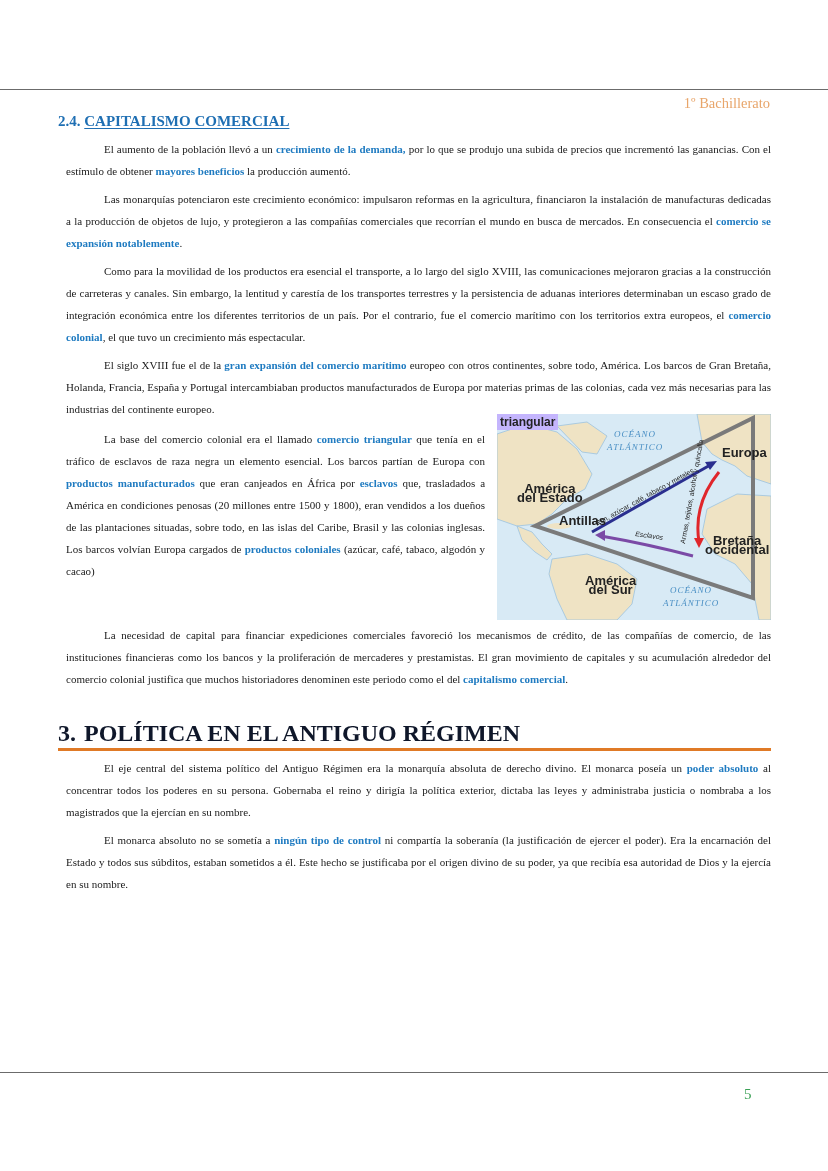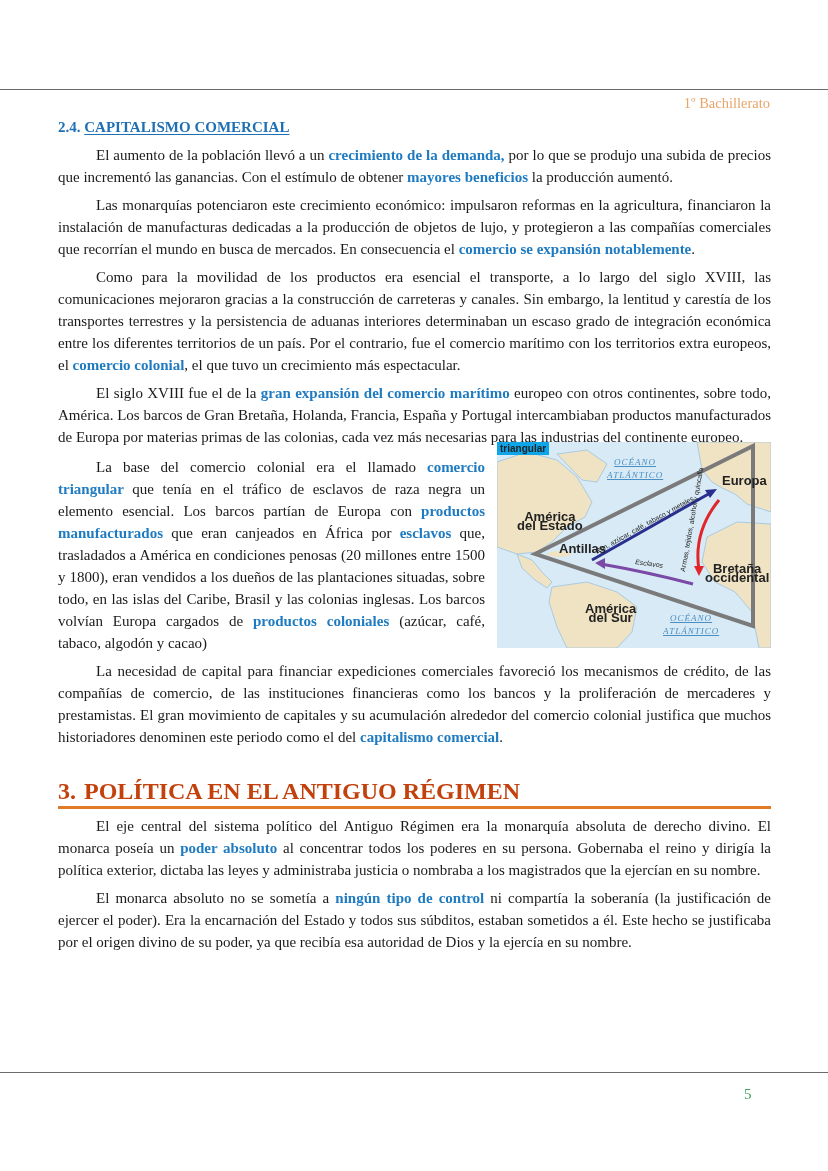--- a/index.html
+++ b/index.html
@@ -7,33 +7,33 @@
          font-family: "Liberation Serif", "DejaVu Serif", serif; color: #1a1a1a; }
   .header { position: absolute; top: 68px; left: 58px; right: 58px; height: 20px;
             font-size: 14.5px; color: #e8a56a; }
   .header .left { position: absolute; left: 0; top: 0; }
   .header .right { position: absolute; right: 0; top: 0; margin-top: 27px; }
   .rule-top { position: absolute; top: 89px; left: 0; width: 828px; height: 0; border-top: 1.5px solid #6b6b6b; }
   .rule-bottom { position: absolute; top: 1072px; left: 0; width: 828px; height: 0; border-top: 1.5px solid #6b6b6b; }
   .page-number { position: absolute; top: 1086px; left: 744px; font-size: 15px; color: #3aa055; }
 
   .content { position: absolute; top: 106px; left: 58px; width: 713px; }
-  .h2 { font-weight: bold; font-size: 15px; color: #1f6fb3; margin: 10px 0 6px 0; line-height: 22px; }
+  .h2 { font-weight: bold; font-size: 15px; color: #1f6fb3; margin: 4px 0 6px 0; line-height: 22px; }
   .h2 .u { text-decoration: underline; text-underline-offset: 2px; }
-  .p { font-size: 15px; line-height: 22px; text-align: justify; margin: 0 0 6px 0; text-indent: 38px; }
+  .p { font-size: 11px; line-height: 22px; text-align: justify; margin: 0 0 6px 8px; text-indent: 38px; }
   .hl { color: #1f7bc1; font-weight: bold; }
 
   .figure-wrap { position: relative; }
   .map { float: right; width: 274px; height: 206px; margin: 2px 0 4px 12px; position: relative;
          background: #d8eaf5; overflow: hidden; }
   .map-text { font-family: "Liberation Sans", "DejaVu Sans", sans-serif; position: absolute; font-size: 13px; color: #222; font-weight: bold; text-align: center; line-height: 9px; }
-  .ocean { font-family: "Liberation Serif", serif; font-style: italic; color: #4a8fc4; font-size: 9px; letter-spacing: 1px; position: absolute; text-align: center; line-height: 13px; text-decoration: underline; }
-  .tag { position: absolute; left: 0; top: 0; background: #0ea5e9; font-family: "Liberation Sans", sans-serif; font-size: 10px; font-weight: bold; padding: 1px 3px; color: #222; }
+  .ocean { font-family: "Liberation Serif", serif; font-style: italic; color: #4a8fc4; font-size: 9px; letter-spacing: 1px; position: absolute; text-align: center; line-height: 13px; }
+  .tag { position: absolute; left: 0; top: 0; background: #c4b5fd; font-family: "Liberation Sans", sans-serif; font-size: 12px; font-weight: bold; padding: 1px 3px; color: #222; }
 
-  .h1 { font-weight: bold; font-size: 24px; color: #c2410c; margin: 28px 0 6px 0; line-height: 30px;
+  .h1 { font-weight: bold; font-size: 24px; color: #0f172a; margin: 28px 0 6px 0; line-height: 30px;
         border-bottom: 3px solid #e07a26; width: 713px; padding-bottom: 0px; }
   .h1 .num { margin-right: 8px; }
 </style>
 </head>
 <body>
 
 <div class="header">
   <span class="right">1º Bachillerato</span>
 </div>
 <div class="rule-top"></div>

